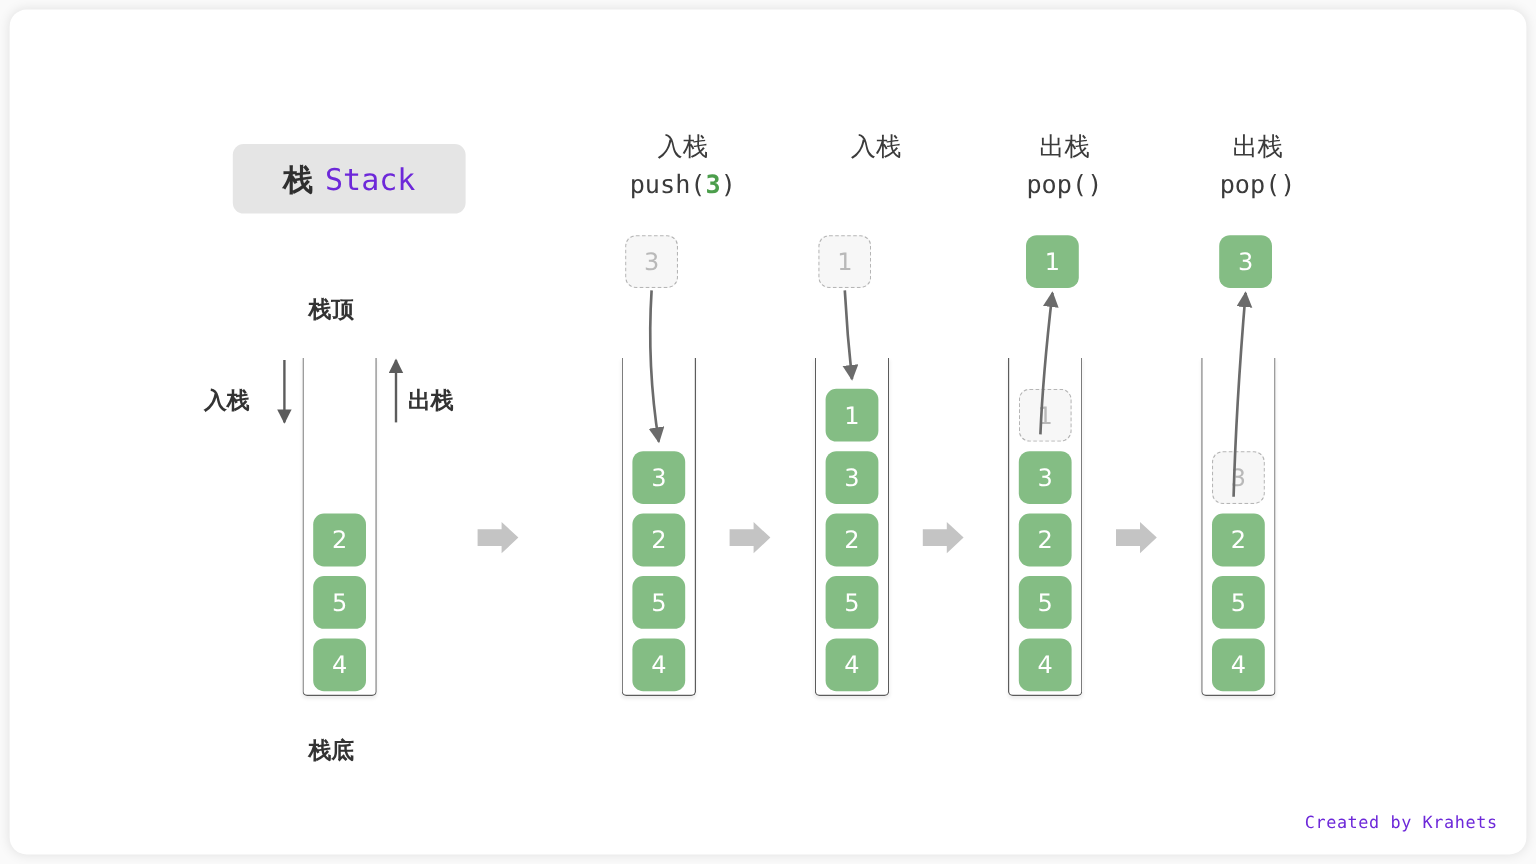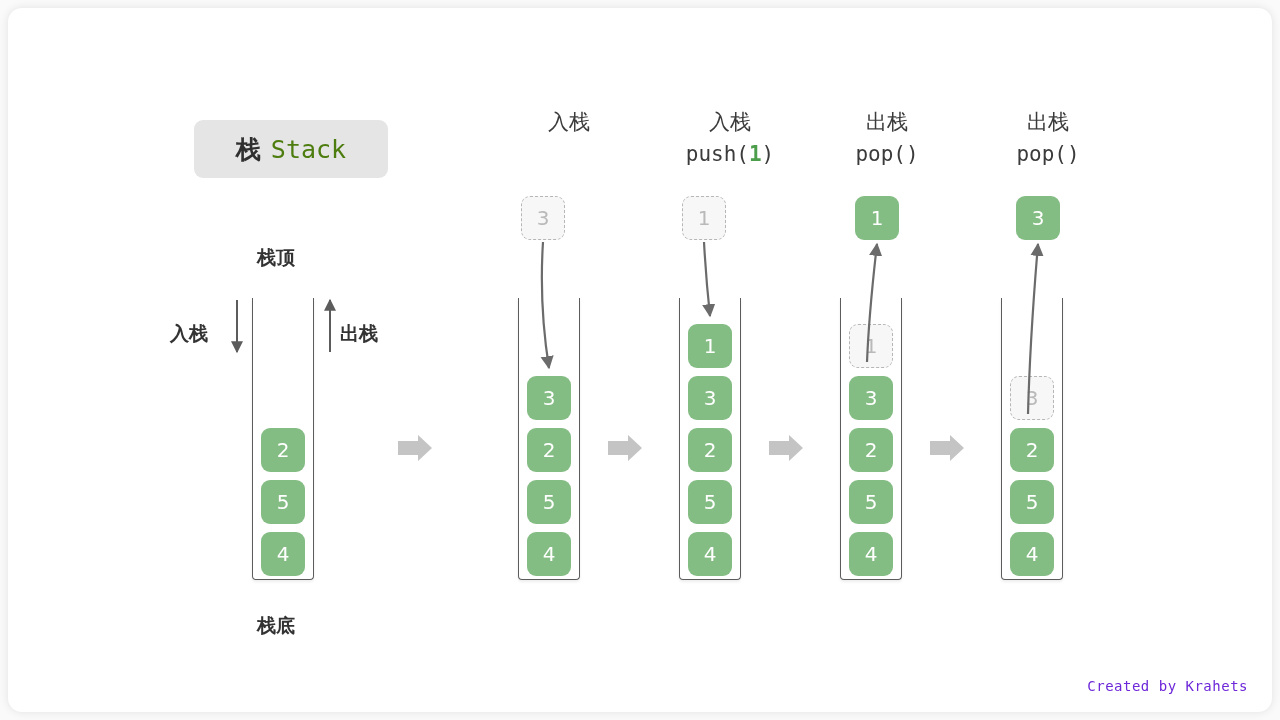--- a/index.html
+++ b/index.html
@@ -41,21 +41,21 @@
   #title-badge .zh {
     font-family: "DejaVu Sans", "Liberation Sans", sans-serif;
     font-weight: bold;
     font-size: 25px;
     color: #2f2f2f;
     letter-spacing: 0px;
   }
   #title-badge .en {
     font-family: "DejaVu Sans Mono", "Liberation Mono", monospace;
     font-size: 25px;
-    color: #4d7c0f;
+    color: #6d28d9;
     margin-left: 10px;
   }
 
   
   .col-head {
     position: absolute;
     width: 200px;
     text-align: center;
     line-height: 1.35;
   }
@@ -148,24 +148,24 @@
 
 <div id="canvas">
 
   <div id="title-badge">
     <span class="zh">栈</span>
     <span class="en">Stack</span>
   </div>
 
   <div class="col-head" id="head-1" style="left: 461px; top: 100px;">
     <span class="zh">入栈</span>
+    <span class="op"><span>push(</span><b>3</b><span>)</span></span>
   </div>
   <div class="col-head" id="head-2" style="left: 622px; top: 100px;">
     <span class="zh">入栈</span>
-    <span class="op"><span>push(</span><b>1</b><span>)</span></span>
   </div>
   <div class="col-head" id="head-3" style="left: 779px; top: 100px;">
     <span class="zh">出栈</span>
     <span class="op"><span>pop(</span><b></b><span>)</span></span>
   </div>
   <div class="col-head" id="head-4" style="left: 940px; top: 100px;">
     <span class="zh">出栈</span>
     <span class="op"><span>pop(</span><b></b><span>)</span></span>
   </div>
 

